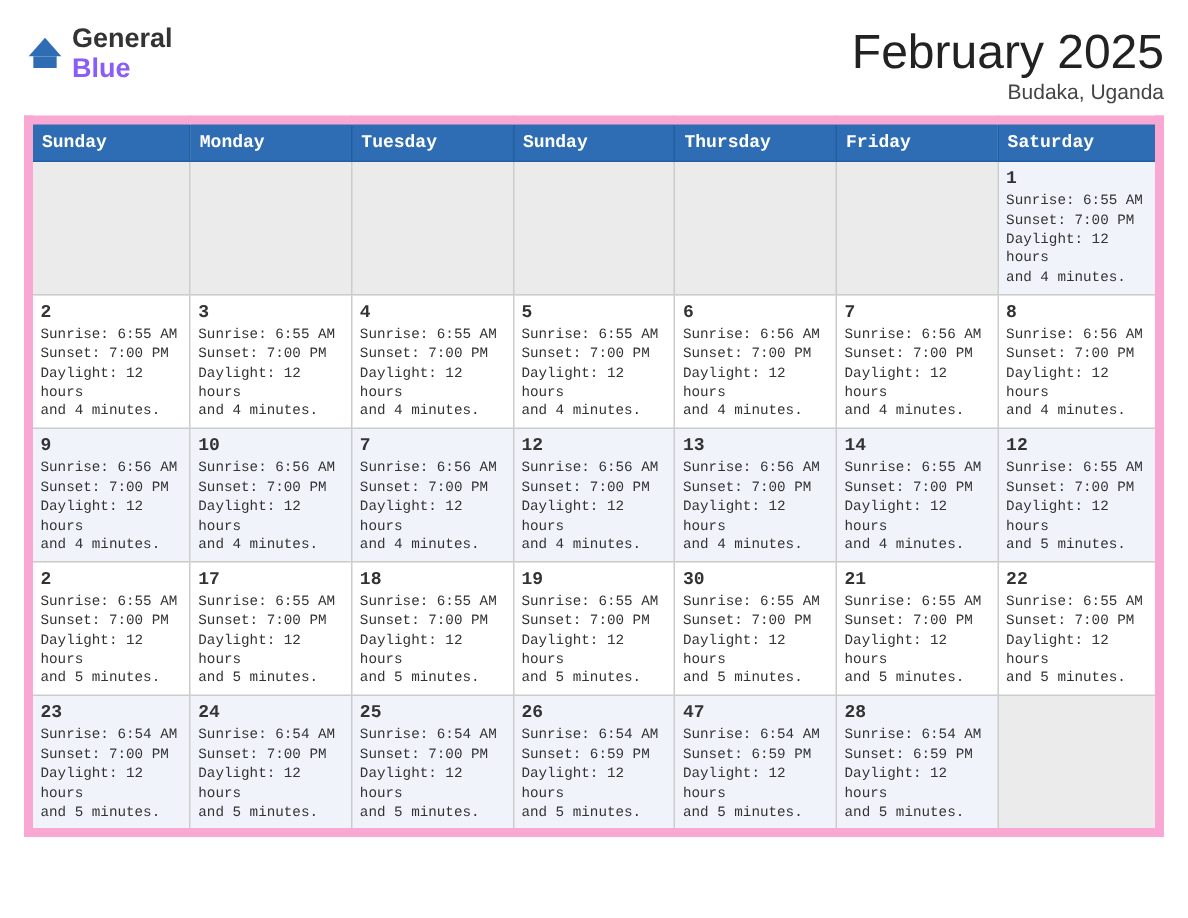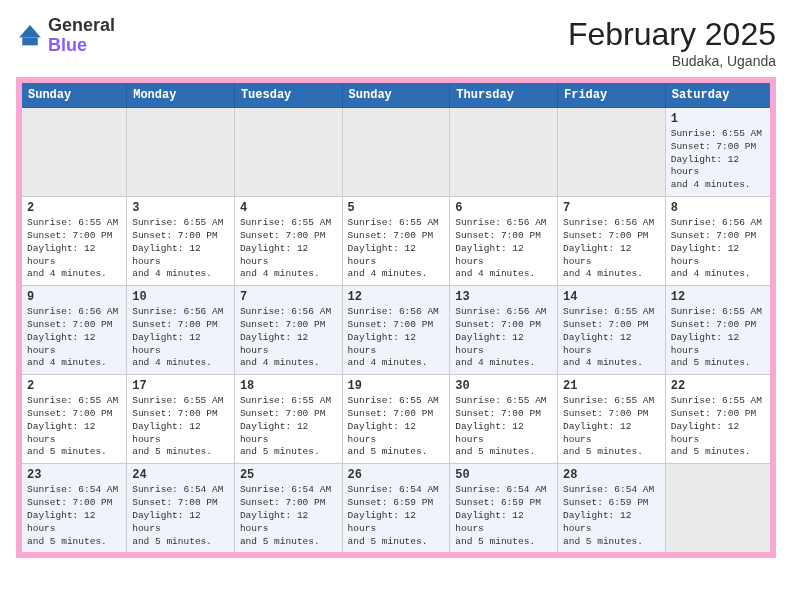--- a/index.html
+++ b/index.html
@@ -314,21 +314,21 @@
 and 5 minutes.</div>
         </td>
         <td>
           <span class="day-num">26</span>
           <div class="day-info" style="white-space: pre-line;">Sunrise: 6:54 AM
 Sunset: 6:59 PM
 Daylight: 12 hours
 and 5 minutes.</div>
         </td>
         <td>
-          <span class="day-num">50</span>
+          <span class="day-num">47</span>
           <div class="day-info" style="white-space: pre-line;">Sunrise: 6:54 AM
 Sunset: 6:59 PM
 Daylight: 12 hours
 and 5 minutes.</div>
         </td>
         <td>
           <span class="day-num">28</span>
           <div class="day-info" style="white-space: pre-line;">Sunrise: 6:54 AM
 Sunset: 6:59 PM
 Daylight: 12 hours

